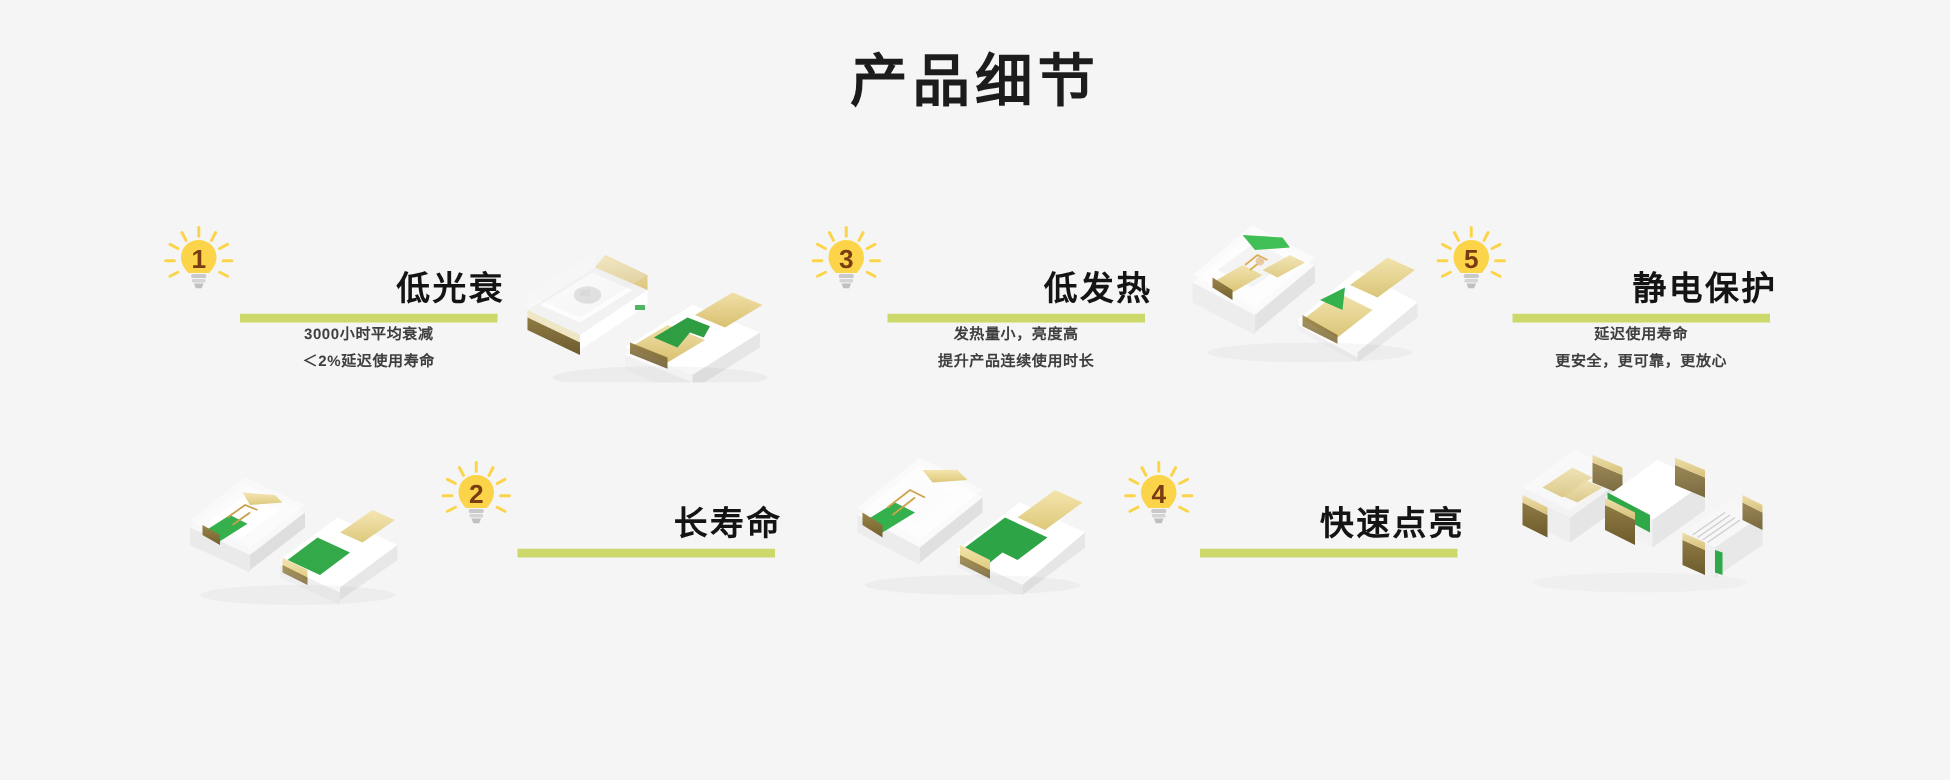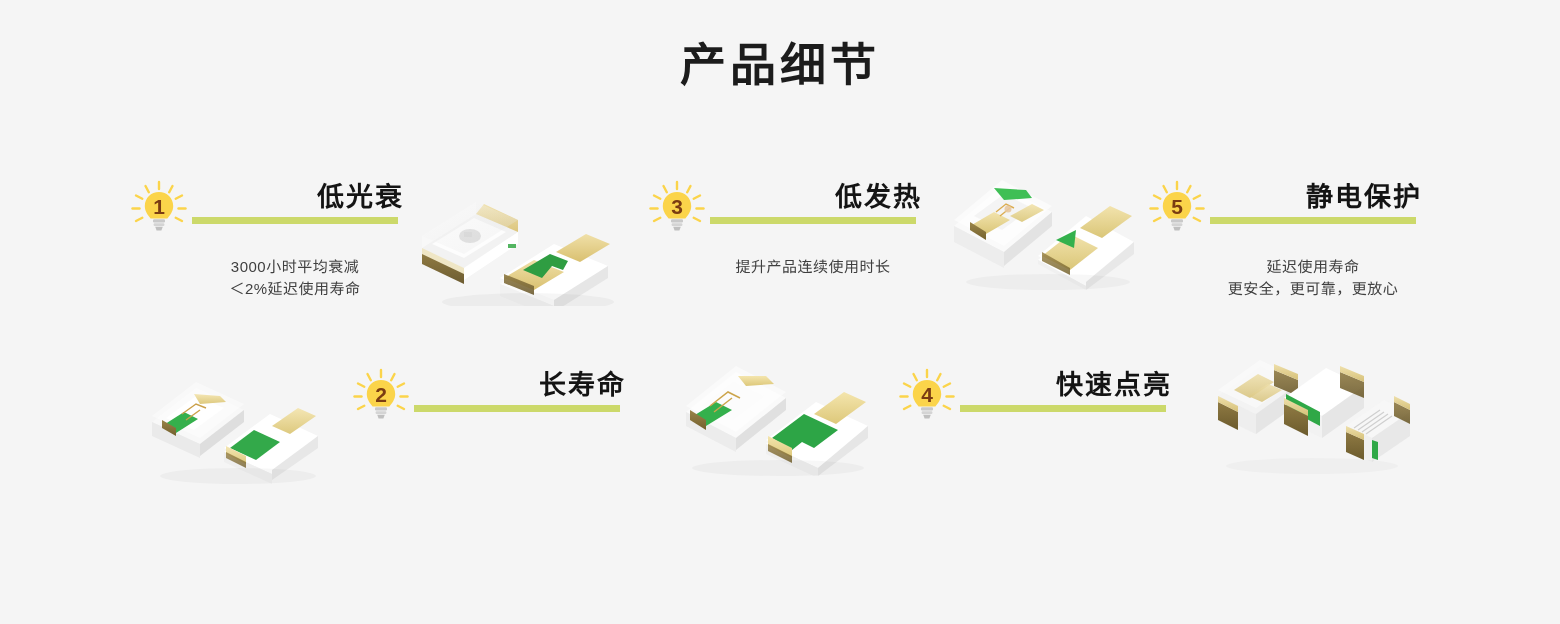--- a/index.html
+++ b/index.html
@@ -57,39 +57,41 @@
 
   .feature-title {
     font-size: 27px;
     font-weight: 700;
     color: #141414;
     text-align: right;
     letter-spacing: 2px;
     line-height: 38px;
     height: 38px;
     white-space: nowrap;
+    margin-top: 34px;
   }
 
   .rule {
     width: 206px;
     height: 7px;
     background: #ccd96a;
     margin-top: 1px;
   }
 
   .feature-desc {
     margin-top: 22px;
     margin-left: 46px;
     width: 238px;
     text-align: center;
-    font-size: 15px;
+    font-size: 12px;
     line-height: 22px;
     color: #3f3f3f;
     letter-spacing: 0.5px;
     white-space: nowrap;
+    font-weight: bold;
   }
 
   
   .product { position: absolute; }
   .product svg { display: block; }
 </style>
 </head>
 <body>
 
 <div id="page">
@@ -195,20 +197,21 @@
           <path d="M25.2 46.8 L32.8 46.8 L31.4 50.6 L26.6 50.6 Z" fill="#c0c0c0"></path>
           <text x="29" y="34" text-anchor="middle" font-family="'Liberation Sans',sans-serif" font-size="21" font-weight="700" fill="#7a3c12">3</text>
         </svg>
       </div>
       <div class="head-text">
         <div class="feature-title">低发热</div>
         <div class="rule"></div>
       </div>
     </div>
     <div class="feature-desc">
+      <div>发热量小，亮度高</div>
       <div>提升产品连续使用时长</div>
     </div>
   </div>
 
   <div class="product" style="left:948px; top:164px;">
     <svg width="190" height="126" viewBox="0 0 190 126">
       <defs>
         <linearGradient id="gold3" x1="0" y1="0" x2="0" y2="1">
           <stop offset="0" stop-color="#f2e3ad"></stop>
             <stop offset="1" stop-color="#dac678"></stop>

